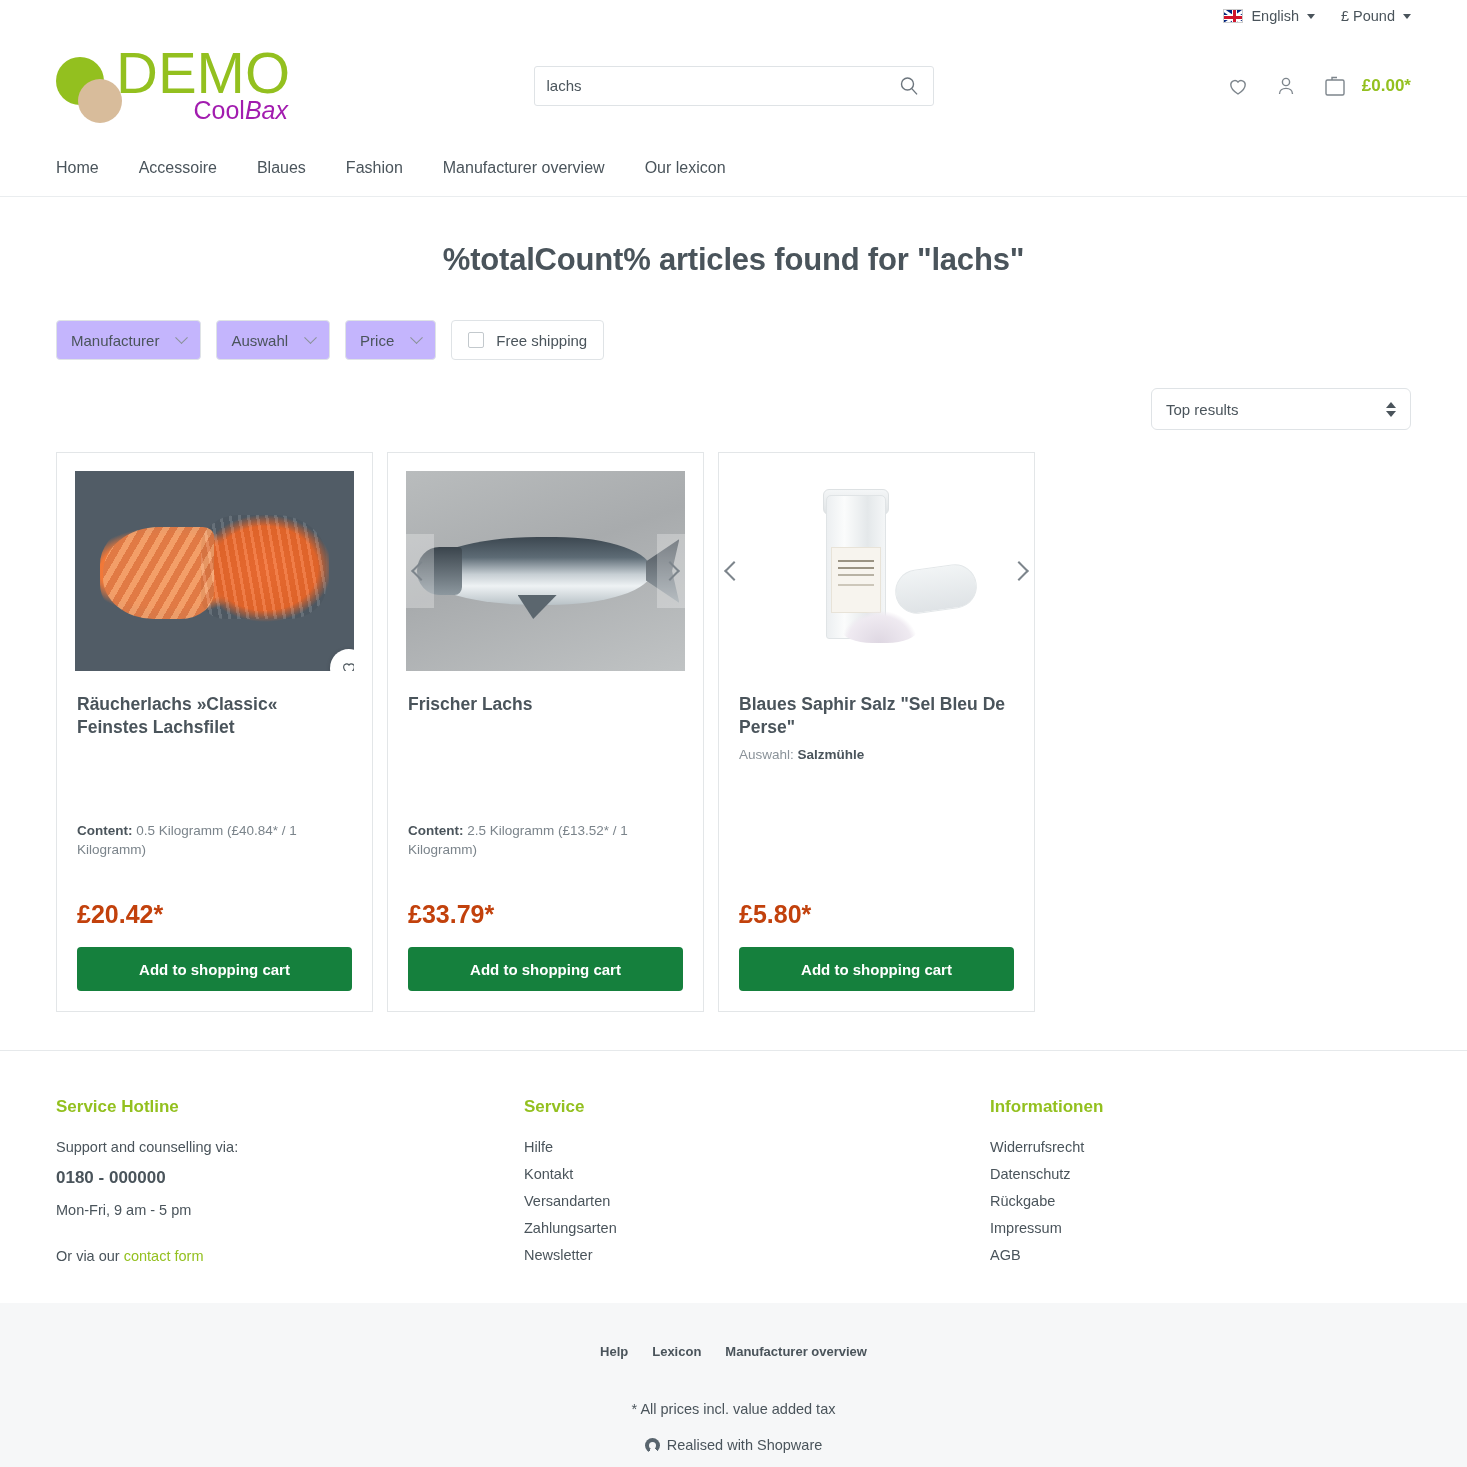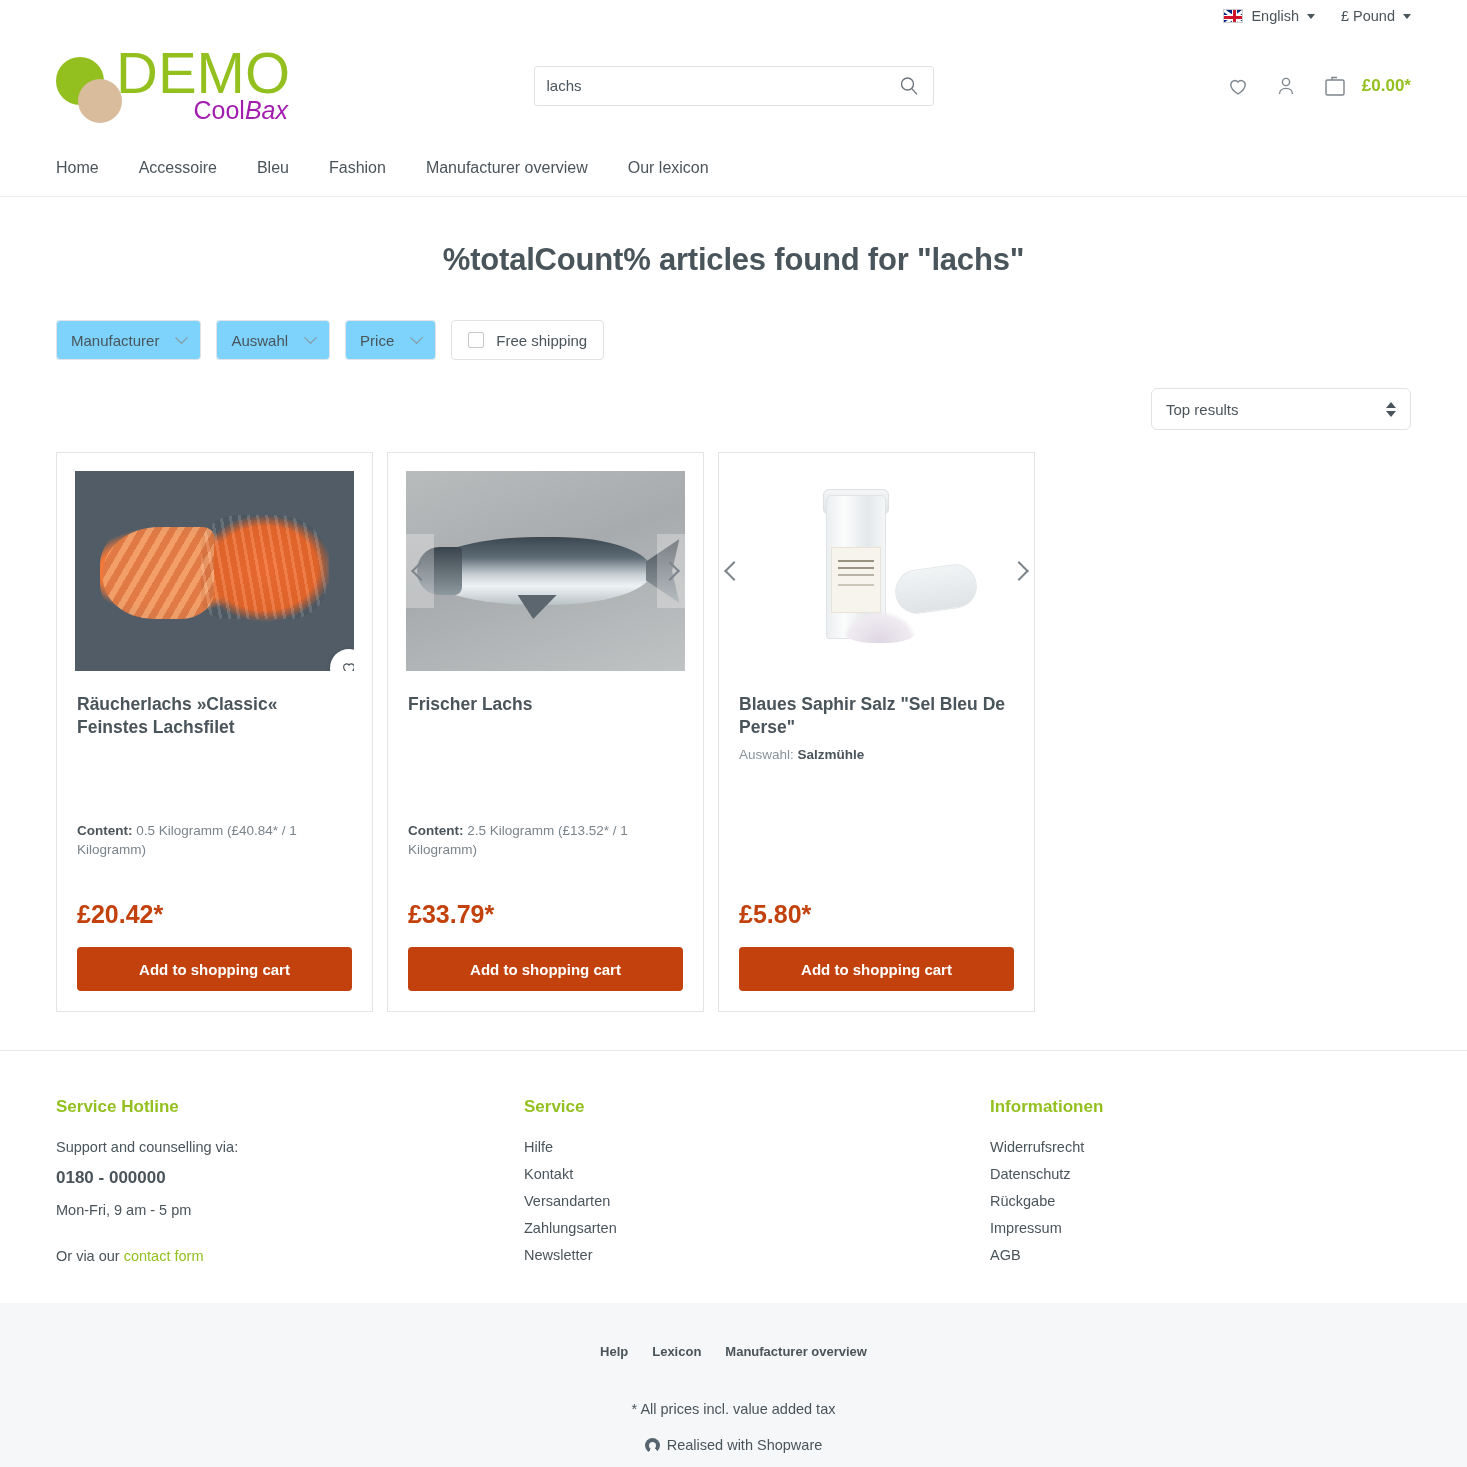--- a/index.html
+++ b/index.html
@@ -96,21 +96,21 @@
   .nav a { color: #4a545b; text-decoration: none; cursor: pointer; }
 
   
   .container { padding: 0 56px; }
   .page-title {
     text-align: center; font-size: 31px; font-weight: bold; color: #4a545b;
     margin-top: 45px; letter-spacing: -0.2px;
   }
   .filters { display: flex; gap: 15px; margin-top: 42px; align-items: center; }
   .filter-btn {
-    height: 40px; border: 1px solid #dfe3e6; border-radius: 4px; background: #7dd3fc;
+    height: 40px; border: 1px solid #dfe3e6; border-radius: 4px; background: #c4b5fd;
     display: flex; align-items: center; gap: 18px; padding: 0 14px; font-size: 15px;
     color: #4a545b; cursor: pointer;
   }
   .chev {
     width: 9px; height: 9px; border-right: 1.6px solid #8a9299; border-bottom: 1.6px solid #8a9299;
     transform: rotate(45deg) translate(-2px,-2px);
   }
   .filter-check {
     height: 40px; border: 1px solid #dfe3e6; border-radius: 4px; background: #fff;
     display: flex; align-items: center; gap: 12px; padding: 0 16px; font-size: 15px; cursor: pointer;
@@ -242,21 +242,21 @@
     font-size: 17.5px; font-weight: bold; color: #4a545b; line-height: 1.32; min-height: 46px;
     cursor: pointer;
   }
   .variant { font-size: 13.5px; color: #8a9299; margin-top: 8px; }
   .variant b { color: #4a545b; }
   .spacer { flex: 1; min-height: 42px; }
   .content-line { font-size: 13.5px; color: #7b848b; line-height: 1.4; }
   .content-line b { color: #4a545b; }
   .price { font-size: 25px; font-weight: bold; color: #c2410c; margin-top: 40px; }
   .addbtn {
-    margin: 18px 20px 20px 20px; height: 44px; background: #c2410c; color: #fff; border: 0;
+    margin: 18px 20px 20px 20px; height: 44px; background: #15803d; color: #fff; border: 0;
     border-radius: 4px; font-size: 15px; font-weight: bold; cursor: pointer;
     font-family: "Liberation Sans", sans-serif;
   }
 
   
   .footer-sep { border-top: 1px solid #e6e9eb; margin-top: 38px; }
   .footer { display: flex; padding: 46px 56px 0 56px; }
   .fcol { flex: 1; }
   .fcol.c1 { flex: 0 0 468px; }
   .fcol.c2 { flex: 0 0 466px; }
@@ -348,21 +348,21 @@
           <path d="M10 7V4.5h5" fill="none" stroke="#7d858c" stroke-width="1.4"></path>
         </svg>
       </span>
       <span class="cartprice">£0.00*</span>
     </div>
   </div>
 
   <div class="nav">
     <a>Home</a>
     <a>Accessoire</a>
-    <a>Bleu</a>
+    <a>Blaues</a>
     <a>Fashion</a>
     <a>Manufacturer overview</a>
     <a>Our lexicon</a>
   </div>
 
   <div class="container">
     <div class="page-title">%totalCount% articles found for "lachs"</div>
 
     <div class="filters">
       <div class="filter-btn">

